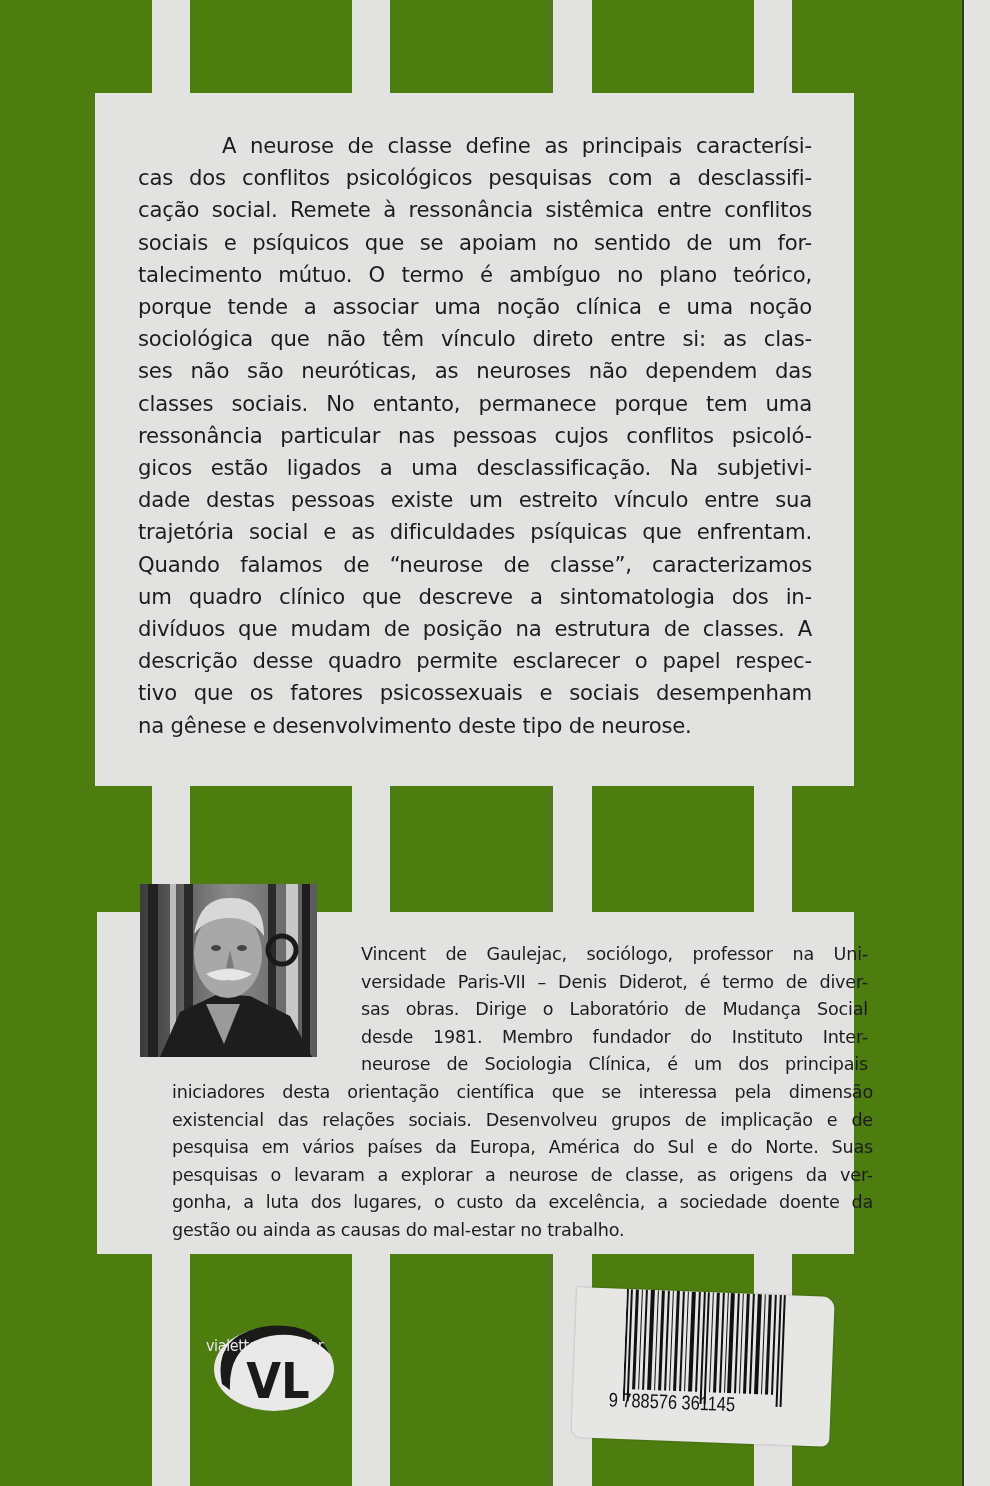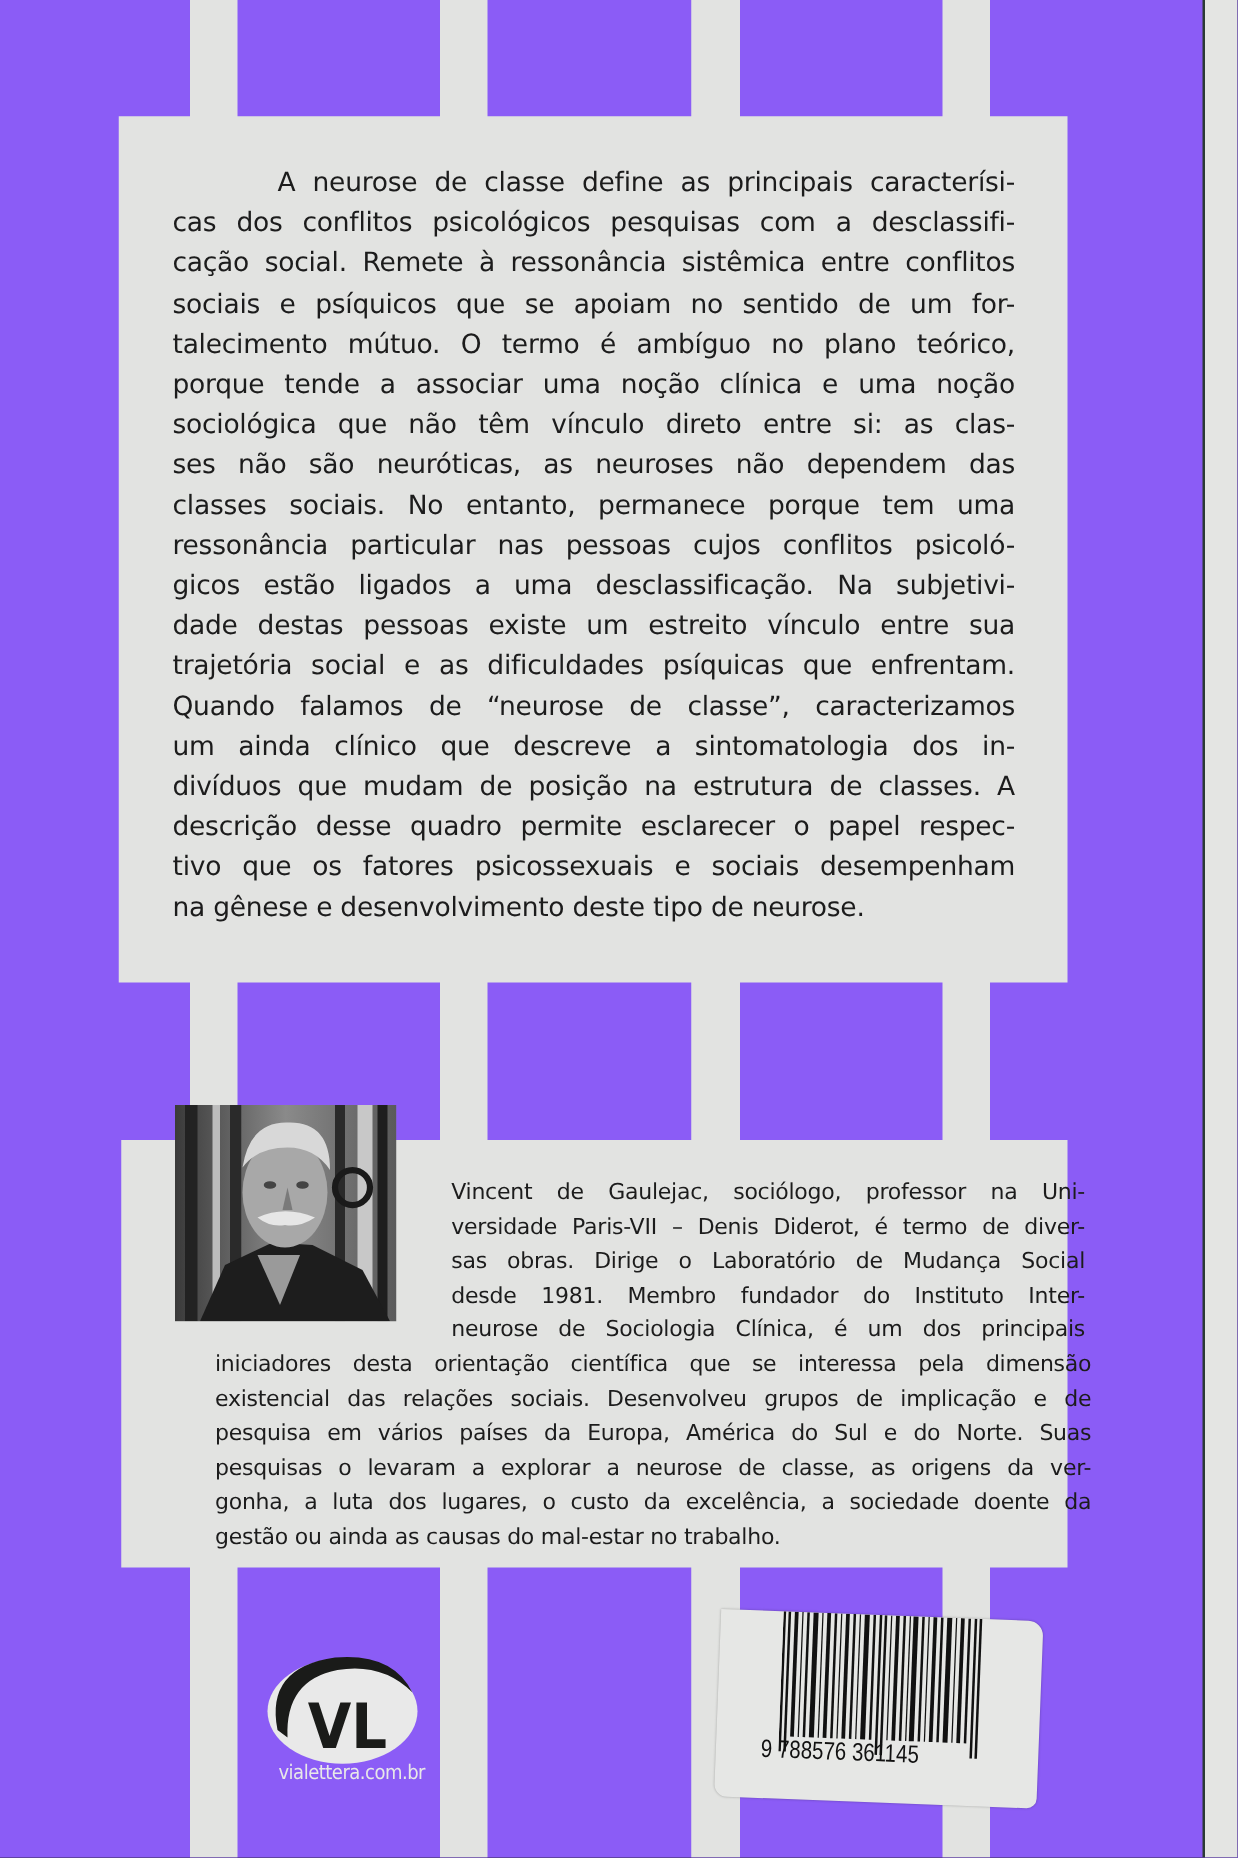--- a/index.html
+++ b/index.html
@@ -1,29 +1,29 @@
 <!DOCTYPE html>
 <html><head>
 <meta charset="utf-8">
 <style>
   html, body { margin:0; padding:0; }
   body { width:990px; height:1486px; position:relative; overflow:hidden; background:#1a1b19; font-family:"Liberation Sans", sans-serif; }
-  .cover { position:absolute; left:0; top:0; width:990px; height:1486px; background:#8b5cf6; }
+  .cover { position:absolute; left:0; top:0; width:990px; height:1486px; background:#4d7c0f; }
   .edge-strip { position:absolute; left:964px; top:0; width:26px; height:1486px; background:#e4e5e3; }
   .edge-line { position:absolute; left:962px; top:0; width:2px; height:1486px; background:#2c3a36; }
   .bar { position:absolute; top:0; height:1486px; background:#e2e3e1; }
   .panel { position:absolute; background:#e2e3e1; }
   .text-block { position:absolute; color:#1c1c1c; font-family:"DejaVu Sans", sans-serif; font-size:21.2px; line-height:32.2px; text-align:justify; letter-spacing:-0.2px; }
   .line { display:block; text-align:justify; text-align-last:justify; white-space:nowrap; }
   .line.last { text-align-last:left; }
   .indent { padding-left:84px; }
   .bio { position:absolute; color:#1c1c1c; font-family:"DejaVu Sans", sans-serif; font-size:17.6px; line-height:27.6px; letter-spacing:-0.2px; }
   .photo { position:absolute; left:140px; top:884px; width:177px; height:173px; background:#6b6b6b; overflow:hidden; }
   .logo { position:absolute; left:206px; top:1314px; width:134px; height:120px; }
-  .logo-url { position:absolute; left:206px; top:1408px; width:134px; text-align:right; color:#e8e8e8; font-family:"DejaVu Sans Condensed","DejaVu Sans", sans-serif; font-size:16px; letter-spacing:-0.4px; }
+  .logo-url { position:absolute; left:206px; top:1336px; width:134px; text-align:left; color:#e8e8e8; font-family:"DejaVu Sans Condensed","DejaVu Sans", sans-serif; font-size:16px; letter-spacing:-0.4px; }
   .sticker { position:absolute; left:574px; top:1292px; width:258px; height:150px; background:#e6e7e5; border-radius:0 12px 8px 10px; transform:rotate(2.2deg); box-shadow:0 0 2px rgba(0,0,0,0.3); }
   .barcode { position:absolute; left:50px; top:0px; width:164px; height:120px; }
   .barcode-num { position:absolute; left:36px; top:100px; font-family:"Liberation Sans Narrow","Liberation Sans", sans-serif; font-size:20px; color:#111; letter-spacing:0px; transform:scaleX(0.82); transform-origin:left top; white-space:nowrap; }
 </style>
 </head>
 <body>
 
 <div class="cover">
 
   <div class="bar" style="left:152px;width:38px;"></div>
@@ -43,21 +43,21 @@
     <span class="line">talecimento mútuo. O termo é ambíguo no plano teórico,</span>
     <span class="line">porque tende a associar uma noção clínica e uma noção</span>
     <span class="line">sociológica que não têm vínculo direto entre si: as clas-</span>
     <span class="line">ses não são neuróticas, as neuroses não dependem das</span>
     <span class="line">classes sociais. No entanto, permanece porque tem uma</span>
     <span class="line">ressonância particular nas pessoas cujos conflitos psicoló-</span>
     <span class="line">gicos estão ligados a uma desclassificação. Na subjetivi-</span>
     <span class="line">dade destas pessoas existe um estreito vínculo entre sua</span>
     <span class="line">trajetória social e as dificuldades psíquicas que enfrentam.</span>
     <span class="line">Quando falamos de “neurose de classe”, caracterizamos</span>
-    <span class="line">um ainda clínico que descreve a sintomatologia dos in-</span>
+    <span class="line">um quadro clínico que descreve a sintomatologia dos in-</span>
     <span class="line">divíduos que mudam de posição na estrutura de classes. A</span>
     <span class="line">descrição desse quadro permite esclarecer o papel respec-</span>
     <span class="line">tivo que os fatores psicossexuais e sociais desempenham</span>
     <span class="line last">na gênese e desenvolvimento deste tipo de neurose.</span>
   </div>
 
   <div class="panel" style="left:97px;top:912px;width:757px;height:342px;"></div>
 
   <div class="photo" title="Vincent de Gaulejac">
     <svg width="177" height="173" viewBox="0 0 177 173">

